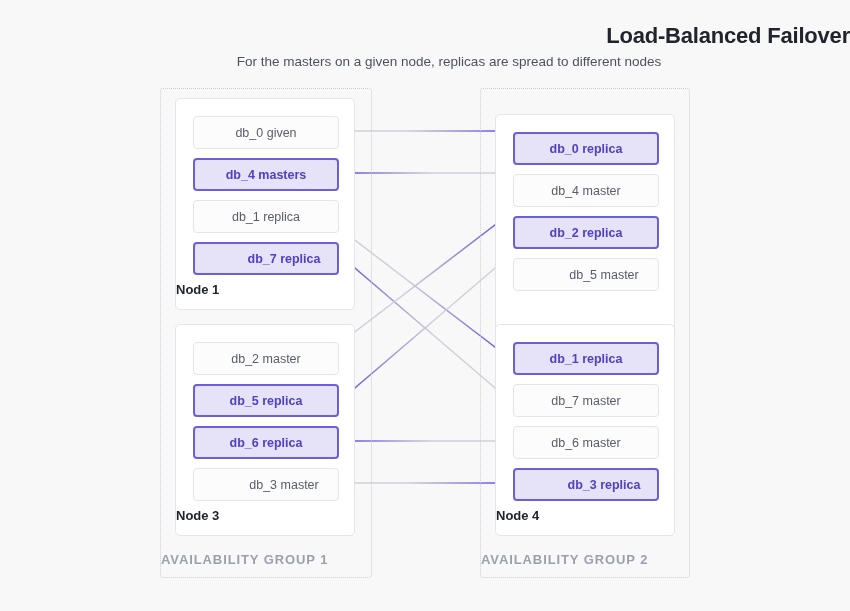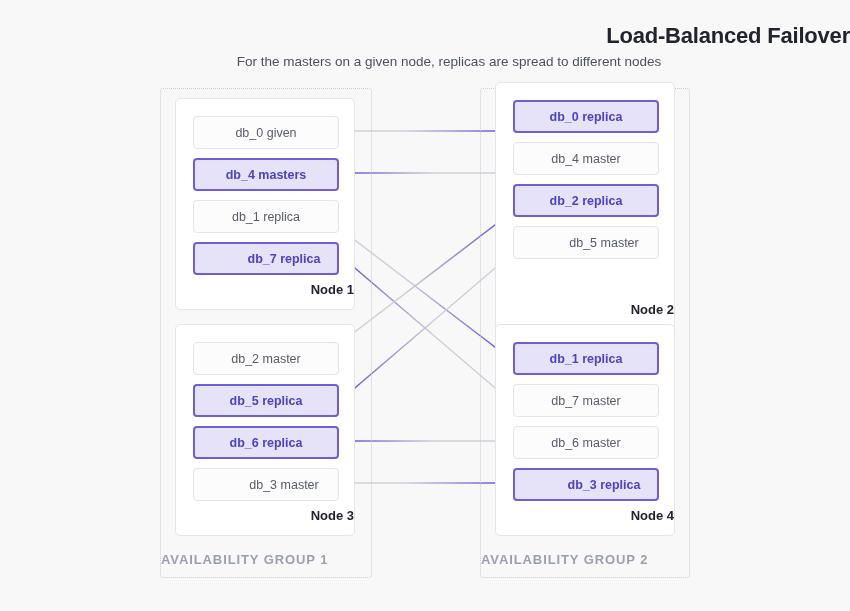--- a/index.html
+++ b/index.html
@@ -65,29 +65,29 @@
 
   
   .node {
     position: absolute;
     background: #ffffff;
     border: 1px solid #e3e5ea;
     border-radius: 5px;
     box-sizing: border-box;
   }
   #node-1 { left: 175px; top: 98px;  width: 180px; height: 212px; }
-  #node-2 { left: 495px; top: 82px;  width: 180px; height: 248px; }
+  #node-2 { left: 495px; top: 114px;  width: 180px; height: 248px; }
   #node-3 { left: 175px; top: 324px; width: 180px; height: 212px; }
   #node-4 { left: 495px; top: 324px; width: 180px; height: 212px; }
 
   .node-label {
     position: absolute;
     left: 0; right: 0;
     bottom: 12px;
-    text-align: right;
+    text-align: left;
     font-size: 13px;
     font-weight: bold;
     color: #21242c;
     margin-top: 21px;
   }
 
   
   .db {
     position: absolute;
     left: 17px;

